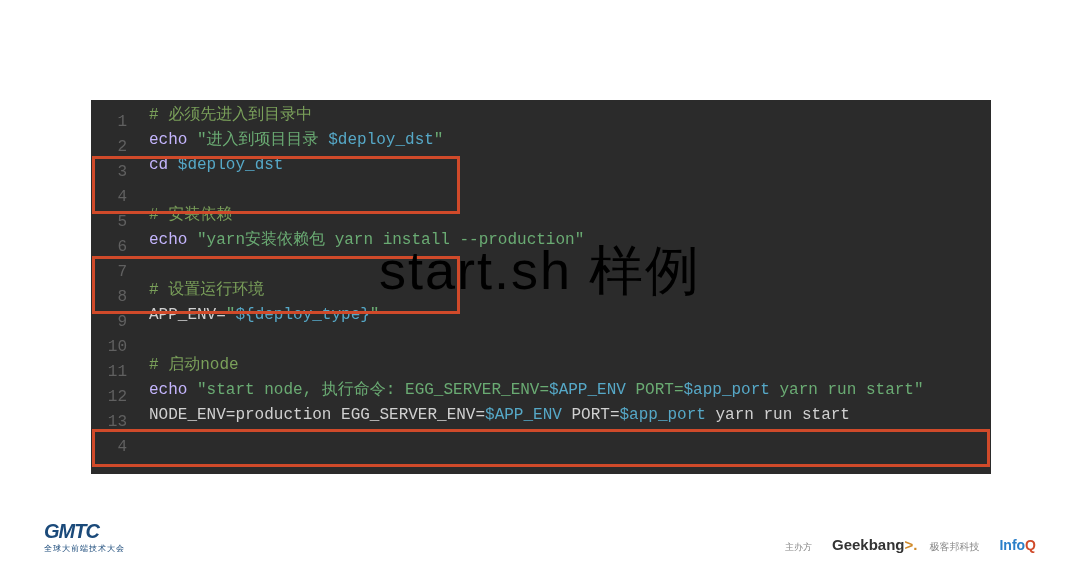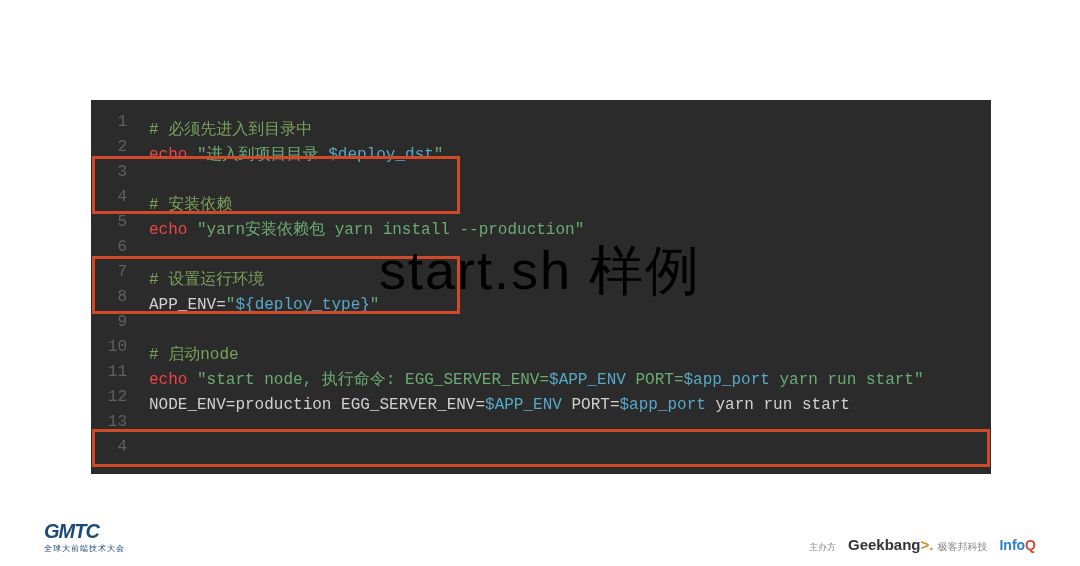--- a/index.html
+++ b/index.html
@@ -28,32 +28,32 @@
     }
     .ln {
       color: #606060;
       text-align: right;
       font-size: 16px;
       line-height: 25px;
       height: 25px;
     }
     .code {
       flex: 1;
-      padding-top: 18px;
+      padding-top: 3px;
       padding-left: 10px;
     }
     .line {
       font-size: 16px;
       line-height: 25px;
       height: 25px;
       white-space: pre;
       color: #d0d0d0;
     }
     .comment { color: #7aa05a; }
-    .cmd     { color: #ef4444; }
+    .cmd     { color: #c4b5fd; }
     .str     { color: #6aab73; }
     .var     { color: #56a8c7; }
     .plain   { color: #d0d0d0; }
 
     .hl {
       position: absolute;
       border: 3px solid #d04a2a;
       background: transparent;
       pointer-events: none;
     }
@@ -83,21 +83,21 @@
       align-items: flex-end;
       justify-content: space-between;
       font-family: Arial, "Helvetica Neue", sans-serif;
     }
     .logo-left { display: flex; flex-direction: column; align-items: flex-start; }
     .gmtc {
       font-size: 20px; font-weight: 800; color: #1b4a7a;
       font-style: italic; letter-spacing: -1px; margin-top: 14px;
     }
     .gmtc-sub { font-size: 8px; color: #1b4a7a; letter-spacing: 1px; }
-    .logo-right { display: flex; align-items: baseline; gap: 12px; margin-top: 36px; }
+    .logo-right { display: flex; align-items: baseline; gap: 20px; margin-top: 36px; }
     .zhuban { font-size: 9px; color: #888; }
     .geekbang { font-size: 15px; font-weight: 700; color: #333; }
     .geekbang .gt { color: #d08a2a; }
     .geekbang-sub { font-size: 10px; color: #888; margin-left: -8px; align-self: flex-end; }
     .infoq { font-size: 14px; font-weight: 700; }
     .infoq .info-i { color: #2a7fc9; }
     .infoq .info-q { color: #d04a2a; }
   </style>
 </head>
 <body>
@@ -115,20 +115,21 @@
       <div class="ln">9</div>
       <div class="ln">10</div>
       <div class="ln">11</div>
       <div class="ln">12</div>
       <div class="ln">13</div>
       <div class="ln">4</div>
     </div>
   <div class="code" id="code">
       <div class="line"><span class="comment"># 必须先进入到目录中</span></div>
       <div class="line"><span class="cmd">echo</span><span class="plain"> </span><span class="str">"进入到项目目录 </span><span class="var">$deploy_dst</span><span class="str">"</span></div>
+      <div class="line"><span class="cmd">cd</span><span class="plain"> </span><span class="var">$deploy_dst</span></div>
       <div class="line"><span class="plain"></span></div>
       <div class="line"><span class="comment"># 安装依赖</span></div>
       <div class="line"><span class="cmd">echo</span><span class="plain"> </span><span class="str">"yarn安装依赖包 yarn install --production"</span></div>
       <div class="line"><span class="plain"></span></div>
       <div class="line"><span class="comment"># 设置运行环境</span></div>
       <div class="line"><span class="plain">APP_ENV=</span><span class="str">"</span><span class="var">${deploy_type}</span><span class="str">"</span></div>
       <div class="line"><span class="plain"></span></div>
       <div class="line"><span class="comment"># 启动node</span></div>
       <div class="line"><span class="cmd">echo</span><span class="plain"> </span><span class="str">"start node, 执行命令: EGG_SERVER_ENV=</span><span class="var">$APP_ENV</span><span class="str"> PORT=</span><span class="var">$app_port</span><span class="str"> yarn run start"</span></div>
       <div class="line"><span class="plain">NODE_ENV=production EGG_SERVER_ENV=</span><span class="var">$APP_ENV</span><span class="plain"> PORT=</span><span class="var">$app_port</span><span class="plain"> yarn run start</span></div>

